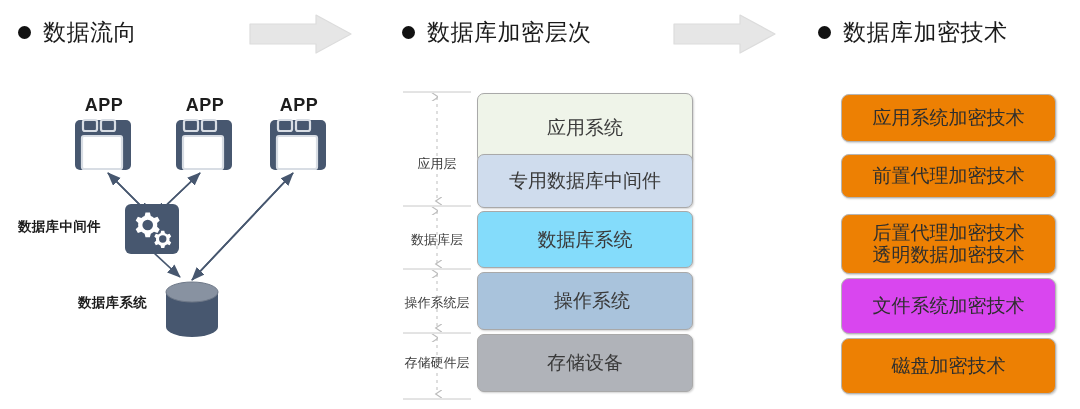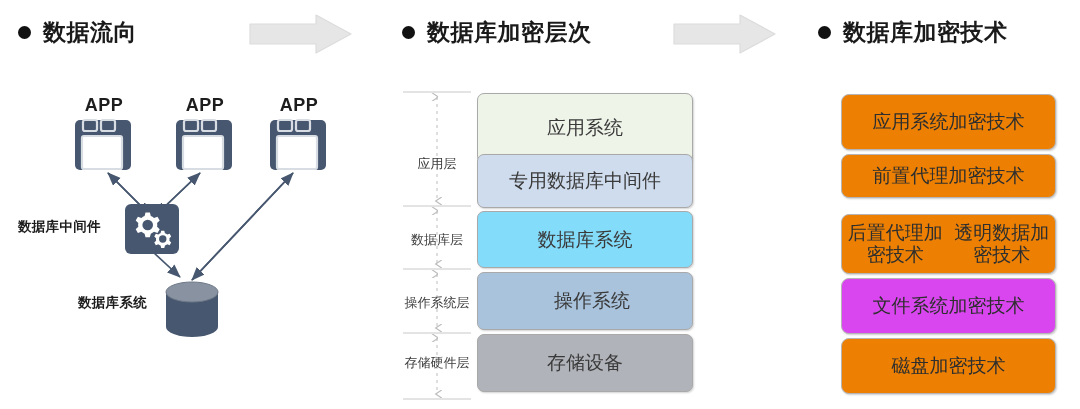--- a/index.html
+++ b/index.html
@@ -9,21 +9,21 @@
     font-family:"Liberation Sans","DejaVu Sans",sans-serif;
     overflow:hidden;
     position:relative;
   }
   .stage{position:absolute;left:0;top:0;width:1080px;height:409px;}
 
   
   .sec-head{
     position:absolute;
     display:flex;align-items:center;gap:12px;
-    font-size:23px;font-weight:bold;color:#1a1a1a;
+    font-size:23px;font-weight:normal;color:#1a1a1a;
     letter-spacing:0.5px;white-space:nowrap;
   }
   .bullet{
     width:13px;height:13px;border-radius:50%;
     background:#111;display:inline-block;flex:0 0 auto;
   }
   #head-1{left:18px;top:17px;}
   #head-2{left:402px;top:17px;}
   #head-3{left:818px;top:17px;}
 
@@ -222,27 +222,27 @@
   <div class="stack-box" style="top:211px;height:57px;background:#84dcfb;">
     <span>数据库系统</span>
   </div>
   <div class="stack-box" style="top:272px;height:58px;background:#a9c3dc;padding-left:14px;">
     <span>操作系统</span>
   </div>
   <div class="stack-box" style="top:334px;height:58px;background:#b0b3b9;">
     <span>存储设备</span>
   </div>
 
-  <div class="tech-box" style="top:94px;height:56px;background:#ed8003;">
+  <div class="tech-box" style="top:94px;height:48px;background:#ed8003;">
     <span>应用系统加密技术</span>
   </div>
   <div class="tech-box" style="top:154px;height:44px;background:#ed8003;">
     <span>前置代理加密技术</span>
   </div>
-  <div class="tech-box" style="top:214px;height:60px;background:#ed8003;">
+  <div class="tech-box" style="top:214px;height:60px;background:#ed8003;flex-direction:column;">
     <span>后置代理加密技术</span>
     <span>透明数据加密技术</span>
   </div>
   <div class="tech-box" style="top:278px;height:56px;background:#d946ef;">
     <span>文件系统加密技术</span>
   </div>
   <div class="tech-box" style="top:338px;height:56px;background:#ed8003;">
     <span>磁盘加密技术</span>
   </div>
 

